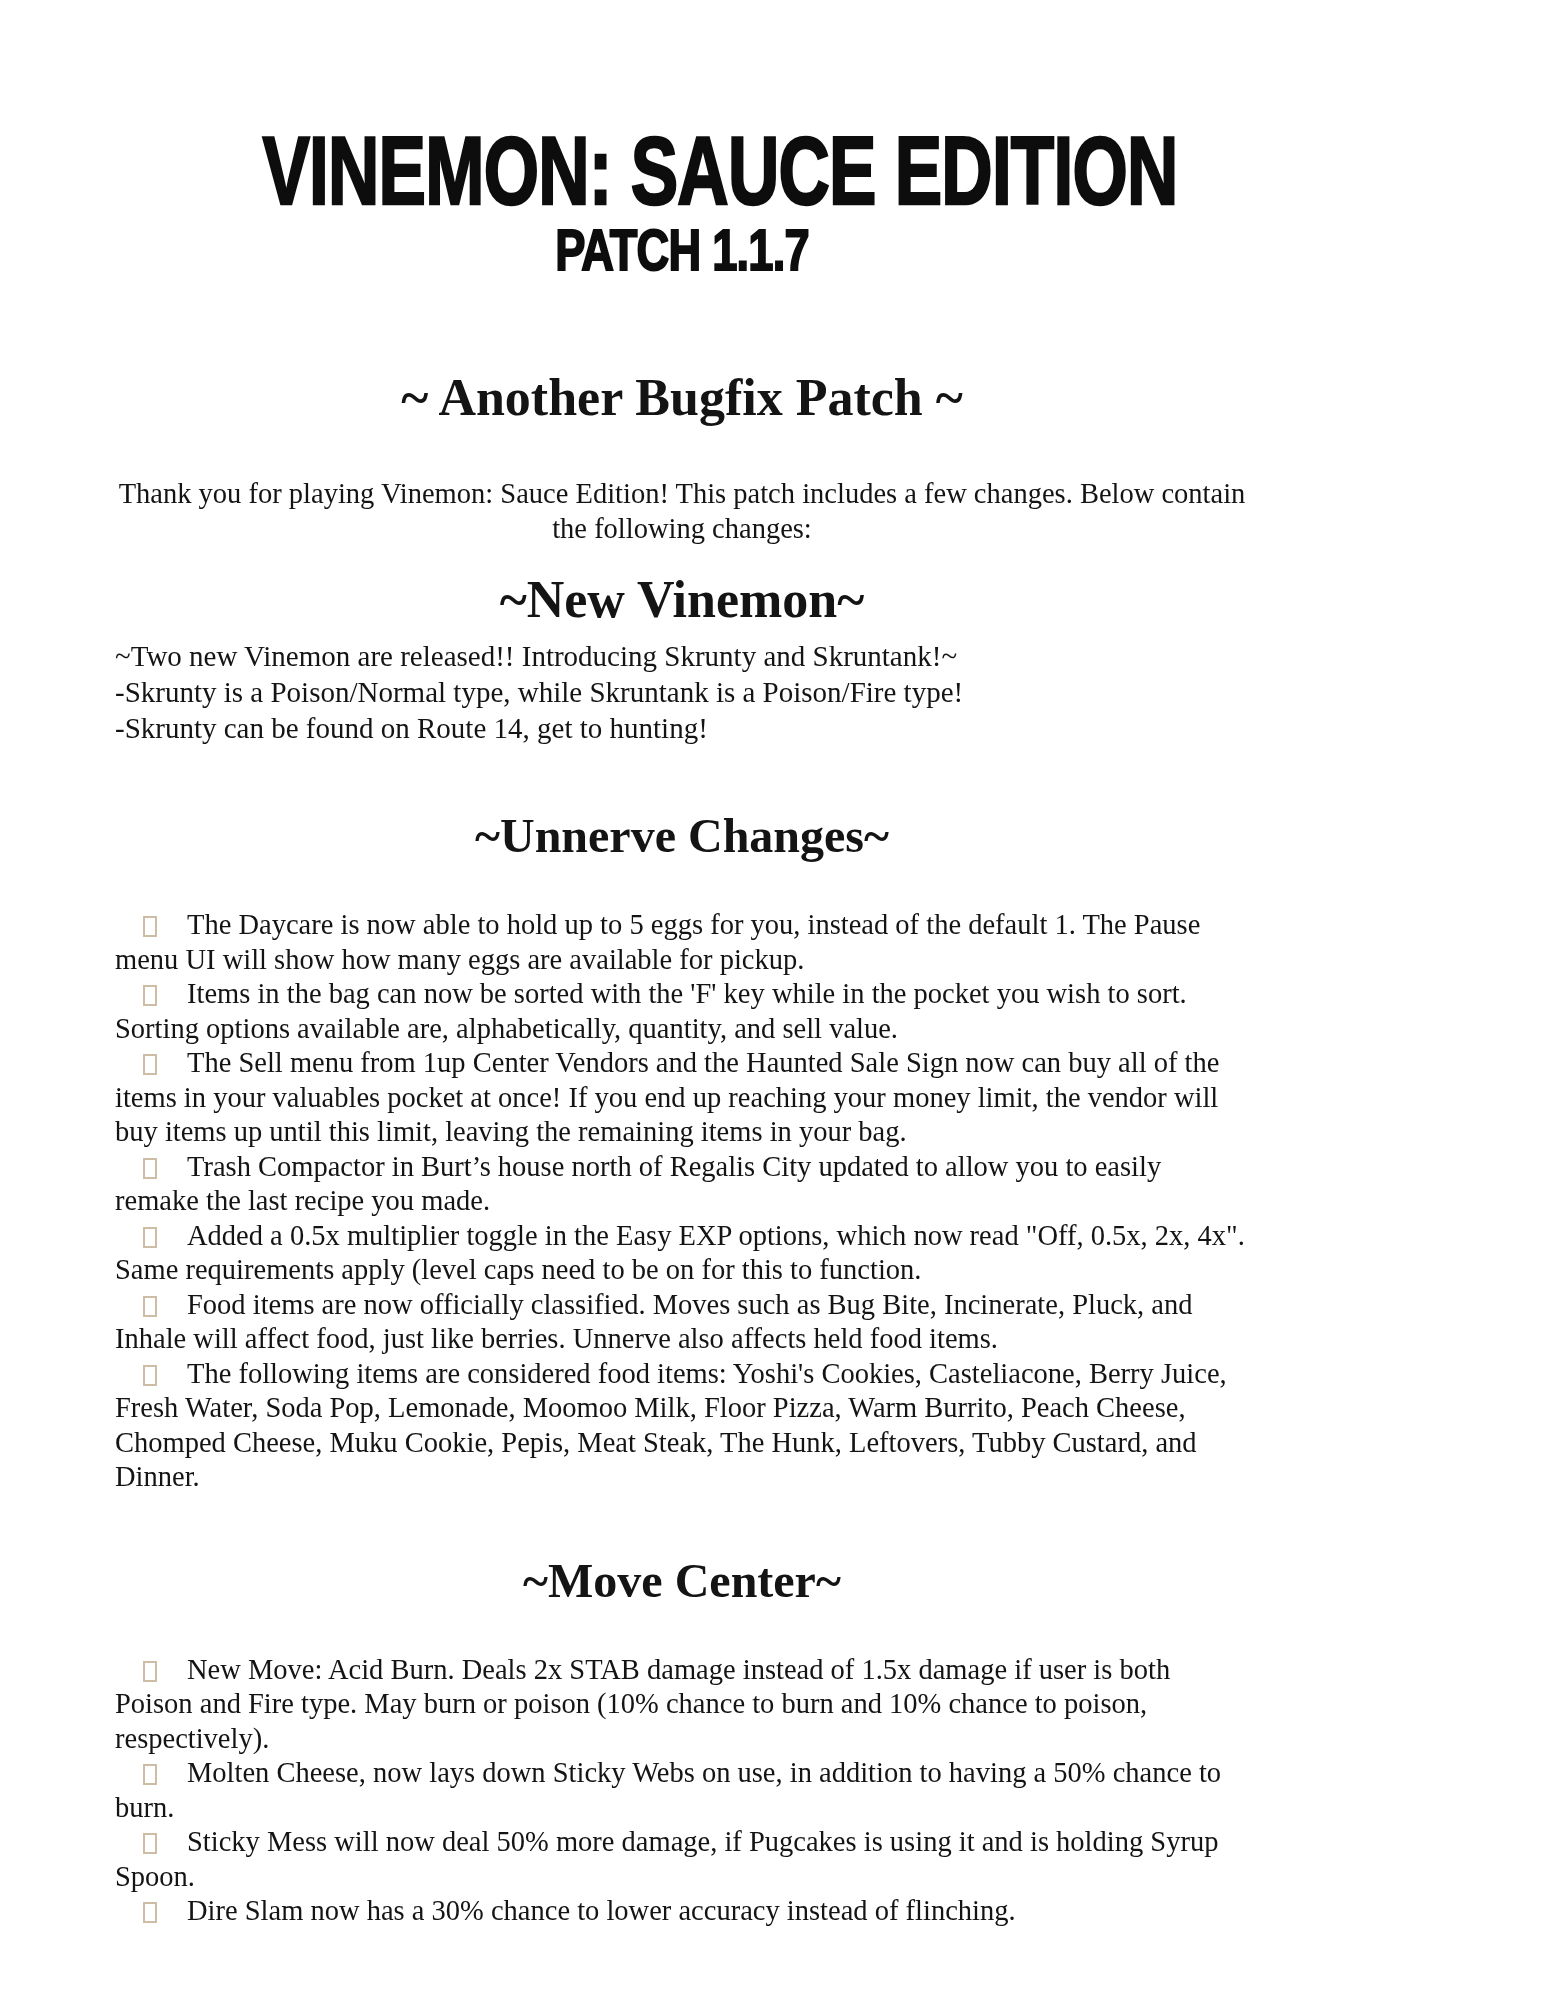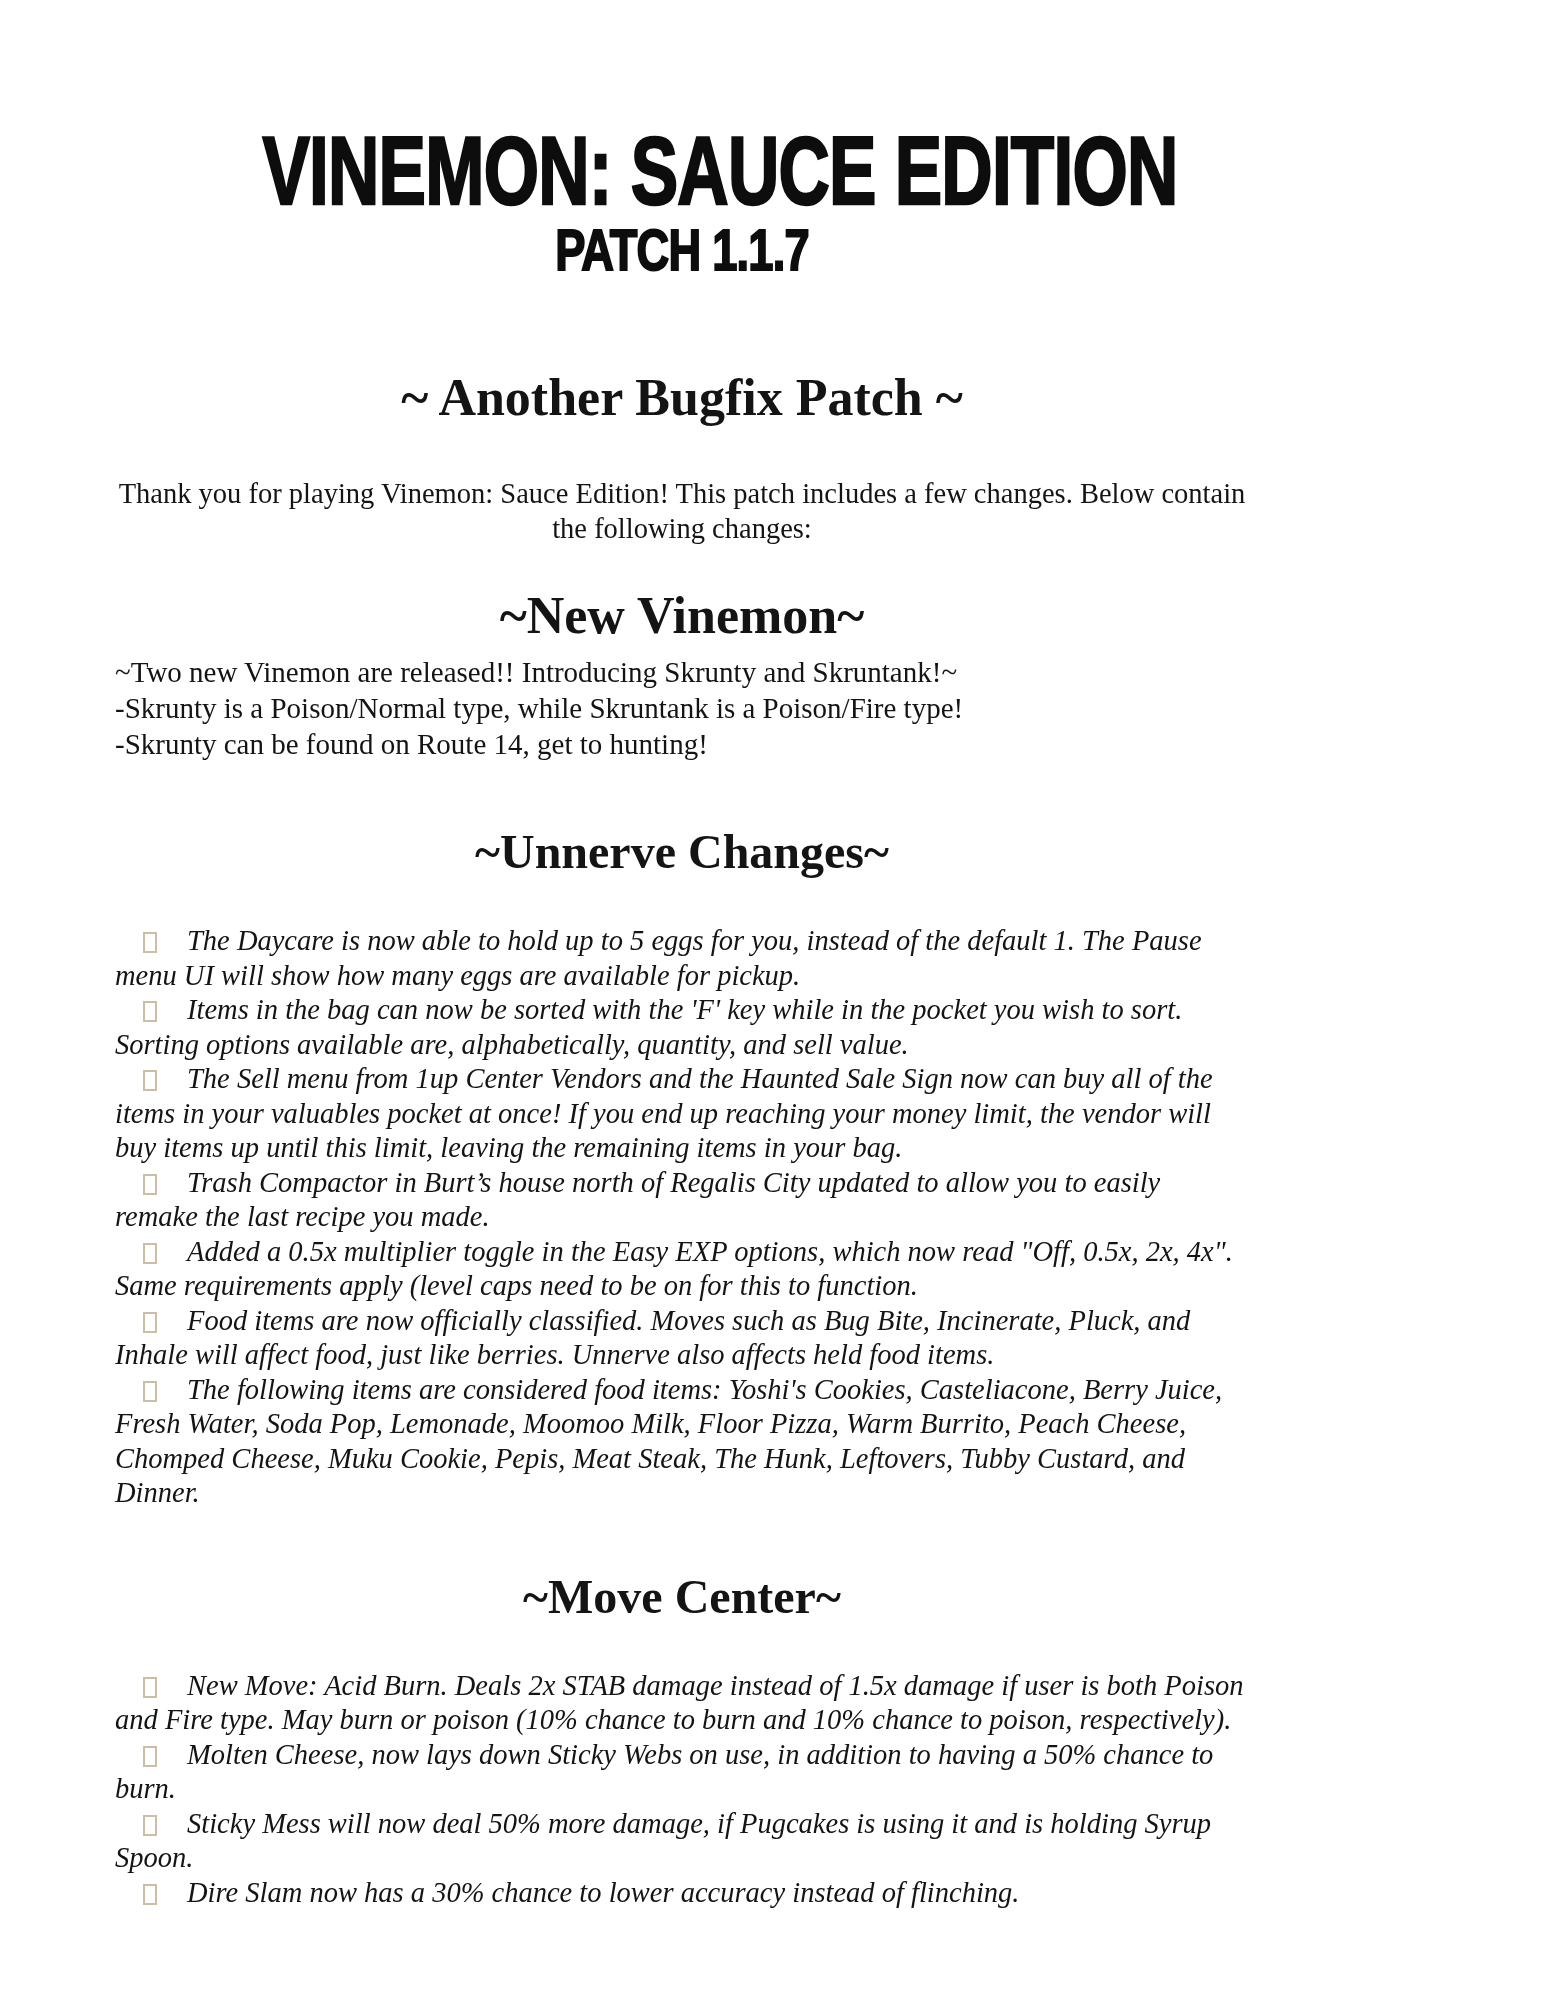--- a/index.html
+++ b/index.html
@@ -57,33 +57,33 @@
     font-size: 28.5px;
     line-height: 35px;
     text-align: center;
   }
   .section-heading {
     font-size: 52px;
     font-weight: bold;
     text-align: center;
     line-height: 1;
   }
-  .section-new-vinemon { margin-top: 44px; }
+  .section-new-vinemon { margin-top: 28px; }
   .section-new-vinemon .section-heading { font-size: 52px; }
   .section-feature-changes { margin-top: 66px; }
   .section-feature-changes .section-heading { font-size: 48px; }
   .section-move-changes { margin-top: 62px; }
   .section-move-changes .section-heading { font-size: 48px; }
   .centered-line {
     font-size: 29px;
     line-height: 36px;
     text-align: left;
   }
   .section-new-vinemon .centered-line:first-of-type { margin-top: 12px; }
-  .bullet-list { margin-top: 48px; font-style: italic; }
+  .bullet-list { margin-top: 48px; }
   .bullet-item {
     font-size: 28.5px;
     line-height: 34.5px;
     text-align: left;
   }
   .tofu-box {
     display: inline-block;
     width: 14px;
     height: 21px;
     border: 2px solid #cdbda4;

